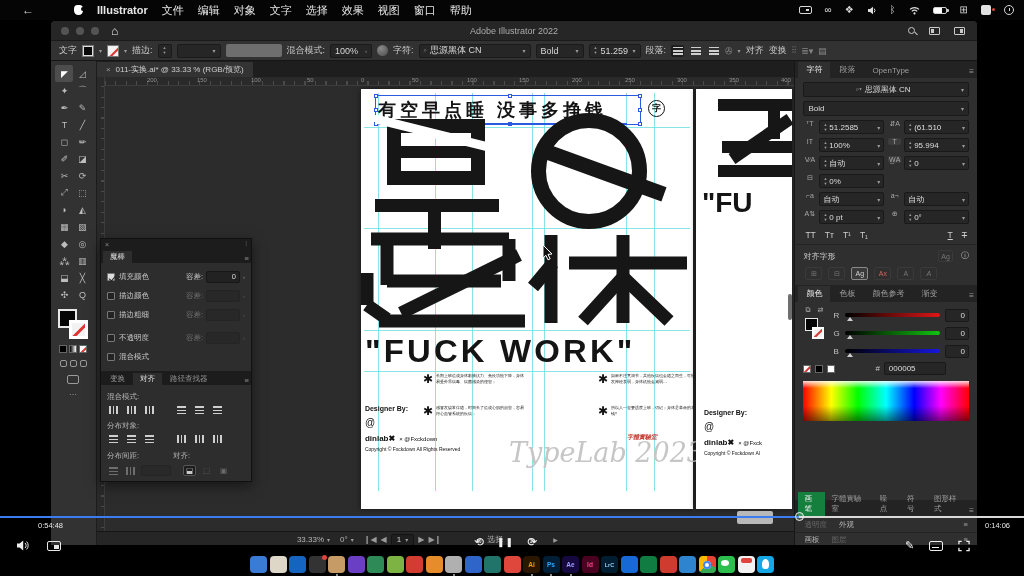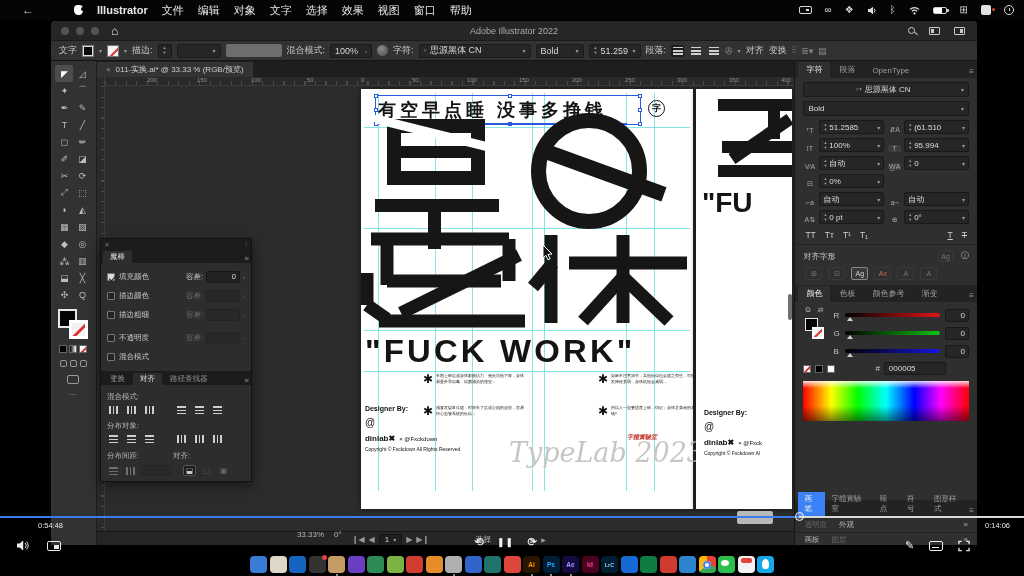--- a/index.html
+++ b/index.html
@@ -180,21 +180,21 @@
                 font-size:8px; color:#c9c9c9; padding:0 0 0 0; overflow:hidden; }
   .rp-tabs { height:17px; background:#232323; display:flex; align-items:flex-end; gap:1px; padding:0 3px; flex-shrink:0; }
   .rp-tab { padding:2px 8px 3px; color:#9d9d9d; }
   .rp-tab.on { background:#2f2f2f; color:#ececec; }
   .rp-menu { margin-left:auto; color:#9d9d9d; padding-bottom:2px; }
   .rp-pad { padding:4px 8px 0; }
   .rp-row { display:flex; align-items:center; gap:4px; margin-bottom:4px; }
   .rfld { flex:1; background:#262626; border:1px solid #191919; border-radius:2px; height:15px;
           display:flex; align-items:center; padding:0 4px; gap:3px; color:#dedede; }
   .rfld .dd { margin-left:auto; }
-  .half { display:flex; align-items:flex-end; gap:3px; width:50%; }
+  .half { display:flex; align-items:flex-start; gap:3px; width:50%; }
   .fic { color:#a8a8a8; font-size:7px; width:13px; text-align:center; flex-shrink:0; }
   .sfld { flex:1; background:#262626; border:1px solid #191919; border-radius:2px; height:14px;
           display:flex; align-items:center; padding:0 3px; gap:2px; color:#dedede; min-width:0; }
   .sfld span.val { overflow:hidden; white-space:nowrap; }
   .ttrow { display:flex; gap:9px; padding:2px 10px 4px; color:#cfcfcf; font-size:8.5px; }
   .tt-u { text-decoration:underline; } .tt-s { text-decoration:line-through; }
   .agl-head { display:flex; align-items:center; border-top:1px solid #242424; padding:5px 8px 3px; gap:6px; }
   .agl-ics { margin-left:auto; display:flex; gap:8px; color:#b5b5b5; }
   .glyph-btns { display:flex; gap:6px; padding:2px 10px 5px; }
   .gb { width:17px; height:13px; border:1px solid #3a3a3a; border-radius:2px; display:flex; align-items:center;
@@ -221,28 +221,28 @@
           display:flex; align-items:center; justify-content:flex-end; padding:0 3px; color:#dedede; }
   .hexrow { display:flex; align-items:center; gap:4px; padding:2px 8px 4px; }
   .hexfld { width:62px; height:13px; background:#262626; border:1px solid #191919; border-radius:2px;
             display:flex; align-items:center; padding:0 4px; color:#dedede; }
   .spectrum { margin:2px 8px 4px; height:40px;
       background:
         linear-gradient(to bottom, rgba(255,255,255,.85), rgba(255,255,255,0) 18%, rgba(0,0,0,0) 62%, rgba(0,0,0,.5)),
         linear-gradient(to right,#f00,#ff0 17%,#0f0 33%,#0ff 50%,#00f 67%,#f0f 83%,#f00); }
   .btabs { height:17px; background:#232323; display:flex; align-items:flex-end; gap:1px; padding:0 3px; flex-shrink:0; margin-top:auto; }
   .btab { padding:2px 6px 3px; color:#9d9d9d; font-size:7.5px; }
-  .btab.on { background:#3b82f6; color:#ececec; }
+  .btab.on { background:#15803d; color:#ececec; }
   .thinrow { height:15px; display:flex; align-items:center; gap:12px; padding:0 9px; font-size:7.5px; color:#b5b5b5;
              border-top:1px solid #242424; flex-shrink:0; }
 
   
   #statusbar { height:16px; background:#262626; border-top:1px solid #161616; display:flex; align-items:center;
                font-size:8px; color:#b5b5b5; gap:10px; padding-left:200px; }
-  .sb-item { display:flex; align-items:center; gap:3px;flex-direction:column; }
+  .sb-item { display:flex; align-items:center; gap:3px; }
   .sb-nav { display:flex; align-items:center; gap:4px; color:#9a9a9a; }
   .sb-fld { background:#1f1f1f; border:1px solid #141414; border-radius:2px; padding:0 5px; height:12px;
             display:flex; align-items:center; gap:4px; color:#d0d0d0; }
 
   
   #dock { position:absolute; left:50%; bottom:3px; transform:translateX(-50%); display:flex; gap:2.5px; z-index:40; }
   .dk { width:17px; height:17px; border-radius:4px; position:relative; flex-shrink:0;
         display:flex; align-items:center; justify-content:center; font-size:6.5px; font-weight:bold; }
   .dk.run::after { content:""; position:absolute; left:50%; bottom:-3px; width:2px; height:2px; border-radius:50%; background:#bbb; transform:translateX(-50%); }
   .c1{background:#3a7bd5;} .c2{background:#ded7c8;} .c3{background:#1565c0;}

